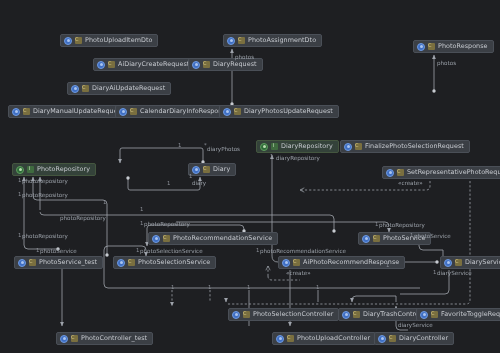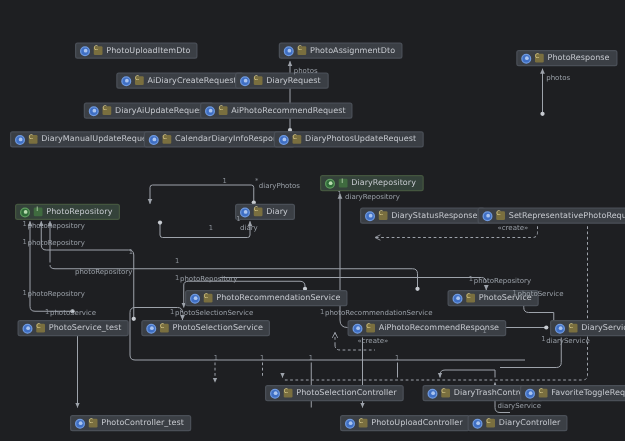--- a/index.html
+++ b/index.html
@@ -185,60 +185,55 @@
   <div class="node" style="left:188px;top:58px">
     <span class="ico"></span>
     <span class="sub"></span>
     <span class="lbl">DiaryRequest</span>
   </div>
   <div class="node" style="left:67px;top:82px">
     <span class="ico"></span>
     <span class="sub"></span>
     <span class="lbl">DiaryAiUpdateRequest</span>
   </div>
-  <div class="node" style="left:160px;top:82px">
-    <span class="ico"></span>
-    <span class="sub"></span>
-    <span class="lbl">AiPhotoRecommendRequest</span>
-  </div>
   <div class="node" style="left:8px;top:105px">
     <span class="ico"></span>
     <span class="sub"></span>
     <span class="lbl">DiaryManualUpdateRequest</span>
   </div>
   <div class="node" style="left:115px;top:105px">
     <span class="ico"></span>
     <span class="sub"></span>
     <span class="lbl">CalendarDiaryInfoResponse</span>
   </div>
   <div class="node" style="left:219px;top:105px">
     <span class="ico"></span>
     <span class="sub"></span>
     <span class="lbl">DiaryPhotosUpdateRequest</span>
   </div>
   <div class="node iface" style="left:256px;top:140px">
     <span class="ico"></span>
     <span class="sub"></span>
     <span class="lbl">DiaryRepository</span>
   </div>
+  <div class="node" style="left:340px;top:140px">
+    <span class="ico"></span>
+    <span class="sub"></span>
+    <span class="lbl">FinalizePhotoSelectionRequest</span>
+  </div>
   <div class="node iface" style="left:12px;top:163px">
     <span class="ico"></span>
     <span class="sub"></span>
     <span class="lbl">PhotoRepository</span>
   </div>
   <div class="node" style="left:188px;top:163px">
     <span class="ico"></span>
     <span class="sub"></span>
     <span class="lbl">Diary</span>
   </div>
-  <div class="node" style="left:288px;top:166px">
-    <span class="ico"></span>
-    <span class="sub"></span>
-    <span class="lbl">DiaryStatusResponse</span>
-  </div>
   <div class="node" style="left:382px;top:166px">
     <span class="ico"></span>
     <span class="sub"></span>
     <span class="lbl">SetRepresentativePhotoRequest</span>
   </div>
   <div class="node" style="left:148px;top:232px">
     <span class="ico"></span>
     <span class="sub"></span>
     <span class="lbl">PhotoRecommendationService</span>
   </div>
@@ -260,21 +255,21 @@
   <div class="node" style="left:278px;top:256px">
     <span class="ico"></span>
     <span class="sub"></span>
     <span class="lbl">AiPhotoRecommendResponse</span>
   </div>
   <div class="node" style="left:440px;top:256px">
     <span class="ico"></span>
     <span class="sub"></span>
     <span class="lbl">DiaryService</span>
   </div>
-  <div class="node" style="left:212px;top:308px">
+  <div class="node" style="left:228px;top:308px">
     <span class="ico"></span>
     <span class="sub"></span>
     <span class="lbl">PhotoSelectionController</span>
   </div>
   <div class="node" style="left:338px;top:308px">
     <span class="ico"></span>
     <span class="sub"></span>
     <span class="lbl">DiaryTrashController</span>
   </div>
   <div class="node" style="left:416px;top:308px">

